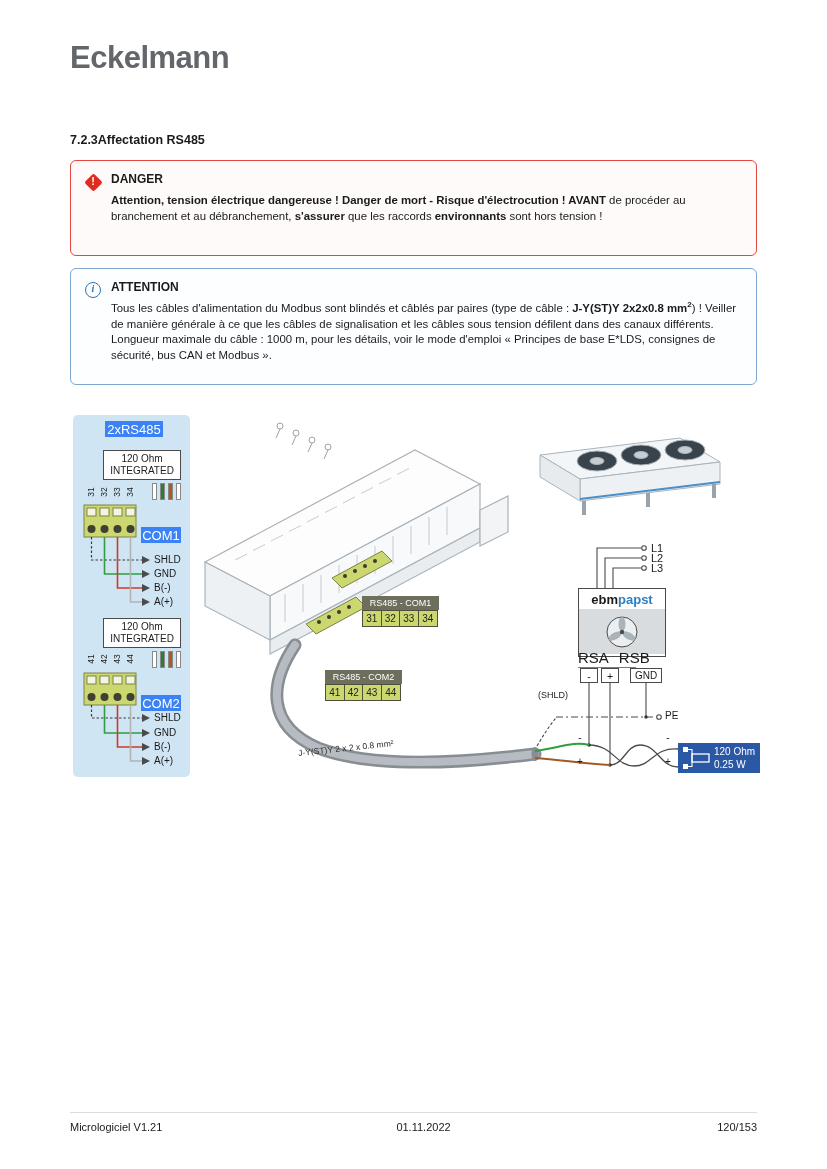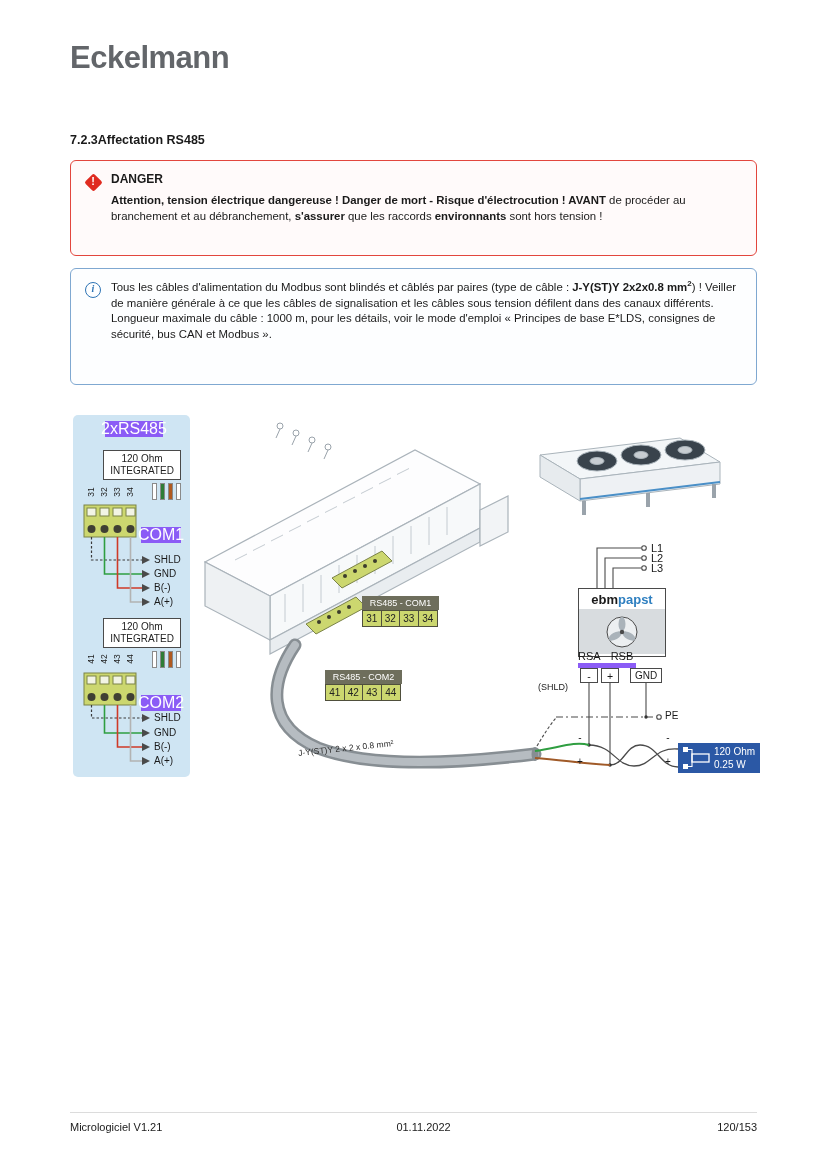--- a/index.html
+++ b/index.html
@@ -16,38 +16,38 @@
   .notice-body{font-size:11.4px;line-height:15.6px;}
   .notice-body b{font-weight:bold;text-align:center;}
   .icon-danger{left:13px;top:12px;width:18px;height:18px;}
   .icon-danger .shape{position:absolute;left:2.5px;top:2.5px;width:13px;height:13px;background:#e02b20;border-radius:2px;transform:rotate(45deg);}
   .icon-danger .glyph{position:absolute;left:0;top:2px;width:18px;text-align:center;color:#fff;font-weight:bold;font-size:11px;}
   .icon-info{left:14px;top:13px;width:16px;height:16px;border:1.6px solid #2e74b5;border-radius:50%;color:#2e74b5;font-weight:bold;font-style:italic;font-size:10px;text-align:center;line-height:12px;font-family:"Liberation Serif",serif;}
   .diagram{left:70px;top:410px;width:690px;height:375px;}
   .diagram svg.art{position:absolute;left:0;top:0;z-index:1;}
   .diagram .abs{z-index:2;}
   .panel{left:3px;top:5px;width:117px;height:362px;background:#cfe5f3;border-radius:5px;z-index:0 !important;}
-  .badge{background:#8b5cf6;color:#fff;display:flex;align-items:center;justify-content:center;font-size:16px;}
+  .badge{background:#3b82f6;color:#fff;display:flex;align-items:center;justify-content:center;font-size:13px;}
   .term-box{border:1px solid #4a4a4a;background:#fff;display:flex;flex-direction:column;align-items:center;justify-content:center;font-size:10px;line-height:12px;color:#222;}
   .pin-rot{width:16px;height:10px;font-size:8.5px;line-height:10px;text-align:center;transform:rotate(-90deg);color:#222;}
   .cbar{width:5px;height:17px;border:1px solid #8a8a8a;}
   .sig{font-size:10px;height:12px;line-height:12px;color:#1a1a1a;}
   .dev-label{background:#6e6e5c;color:#fff;font-size:9px;display:flex;align-items:center;justify-content:center;}
   .pin-row{display:flex;border:1px solid #4f4f3c;background:#ccd76f;}
   .pin-cell{width:18.5px;height:15px;font-size:10px;line-height:15px;text-align:center;color:#222;border-right:1px solid #4f4f3c;}
   .pin-cell:last-child{border-right:none;}
   .cable-label{font-size:8.5px;color:#2a2a2a;transform:rotate(-6deg);white-space:nowrap;}
   .phase{font-size:11px;height:10px;line-height:10px;}
   .motor-box{border:1px solid #4a4a4a;background:#fff;}
   .motor-brand{height:20px;display:flex;align-items:center;justify-content:center;font-size:13px;font-weight:bold;}
   .motor-brand .ebm{color:#1a1a1a;}
   .motor-brand .papst{color:#2e7fc0;}
   .motor-fan{height:45px;background:#d8dcdf;display:flex;align-items:center;justify-content:center;}
   .tbox{border:1px solid #4a4a4a;background:#fff;display:flex;align-items:center;justify-content:center;font-size:10.5px;}
-  .rsarsb{font-size:11px;border-bottom:5px solid #8b5cf6;display:flex;gap:10px;align-items:flex-end;padding-bottom:1px;}
+  .rsarsb{font-size:15px;border-bottom:1px solid #8b5cf6;display:flex;gap:10px;align-items:flex-end;padding-bottom:1px;}
   .small-label{font-size:9px;color:#1a1a1a;}
   .pe{font-size:10px;}
   .pm{font-size:10px;width:12px;text-align:center;height:11px;line-height:11px;}
   .res-box{background:#2b58a5;color:#fff;display:flex;align-items:center;padding:0 4px;gap:2px;}
   .res-text{font-size:10px;line-height:13px;white-space:nowrap;}
   .footer-rule{left:70px;top:1112px;width:687px;height:1px;background:#dcdcdc;}
   .footer{top:1121px;font-size:11px;color:#1a1a1a;}
   .footer.left{left:70px;}
   .footer.center{left:0;width:827px;text-align:center;padding-left:20px;}
   .footer.right{right:70px;}
@@ -65,20 +65,21 @@
   <div class="abs icon-danger">
     <span class="shape"></span>
     <span class="glyph">!</span>
   </div>
   <div class="notice-title">DANGER</div>
   <p class="notice-body"><b>Attention, tension électrique dangereuse ! Danger de mort - Risque d'électrocution ! AVANT</b><span> de procéder au branchement et au débranchement, </span><b>s'assurer</b><span> que les raccords </span><b>environnants</b><span> sont hors tension !</span></p>
 </div>
 
 <div class="abs notice attention">
   <div class="abs icon-info">i</div>
+  <div class="notice-title">ATTENTION</div>
   <p class="notice-body"><span>Tous les câbles d'alimentation du Modbus sont blindés et câblés par paires (type de câble : </span><b>J-Y(ST)Y 2x2x0.8 mm</b><sup><b>2</b></sup><span>) ! Veiller de manière générale à ce que les câbles de signalisation et les câbles sous tension défilent dans des canaux différents. Longueur maximale du câble : 1000 m, pour les détails, voir le mode d'emploi « Principes de base E*LDS, consignes de sécurité, bus CAN et Modbus ».</span></p>
 </div>
 
 <div class="abs diagram">
 
   <div class="abs panel"></div>
 
   <svg class="art" width="690" height="375" viewBox="0 0 690 375">
 
     <g stroke="#aab3ba" stroke-width="1.2" fill="#fdfdfe">
@@ -282,21 +283,21 @@
     </div>
   </div>
   <div class="abs rsarsb" style="left:508px;top:245px;width:58px;height:13px">
     <span>RSA</span>
     <span>RSB</span>
   </div>
   <div class="abs tbox" style="left:510px;top:258px;width:18px;height:15px">-</div>
   <div class="abs tbox" style="left:531px;top:258px;width:18px;height:15px">+</div>
   <div class="abs tbox" style="left:560px;top:258px;width:32px;height:15px;font-size:10px">GND</div>
 
-  <div class="abs small-label" style="left:468px;top:272px">(SHLD)</div>
+  <div class="abs small-label" style="left:468px;top:280px">(SHLD)</div>
   <div class="abs pe" style="left:595px;top:300px">PE</div>
 
   <div class="abs pm" style="left:504px;top:322px">-</div>
   <div class="abs pm" style="left:504px;top:346px">+</div>
   <div class="abs pm" style="left:592px;top:322px">-</div>
   <div class="abs pm" style="left:592px;top:346px">+</div>
 
   <div class="abs res-box" style="left:608px;top:333px;width:82px;height:30px">
     <svg width="30" height="30" viewBox="0 0 30 30">
       <rect x="1" y="4" width="5" height="5" fill="#fff"></rect>

